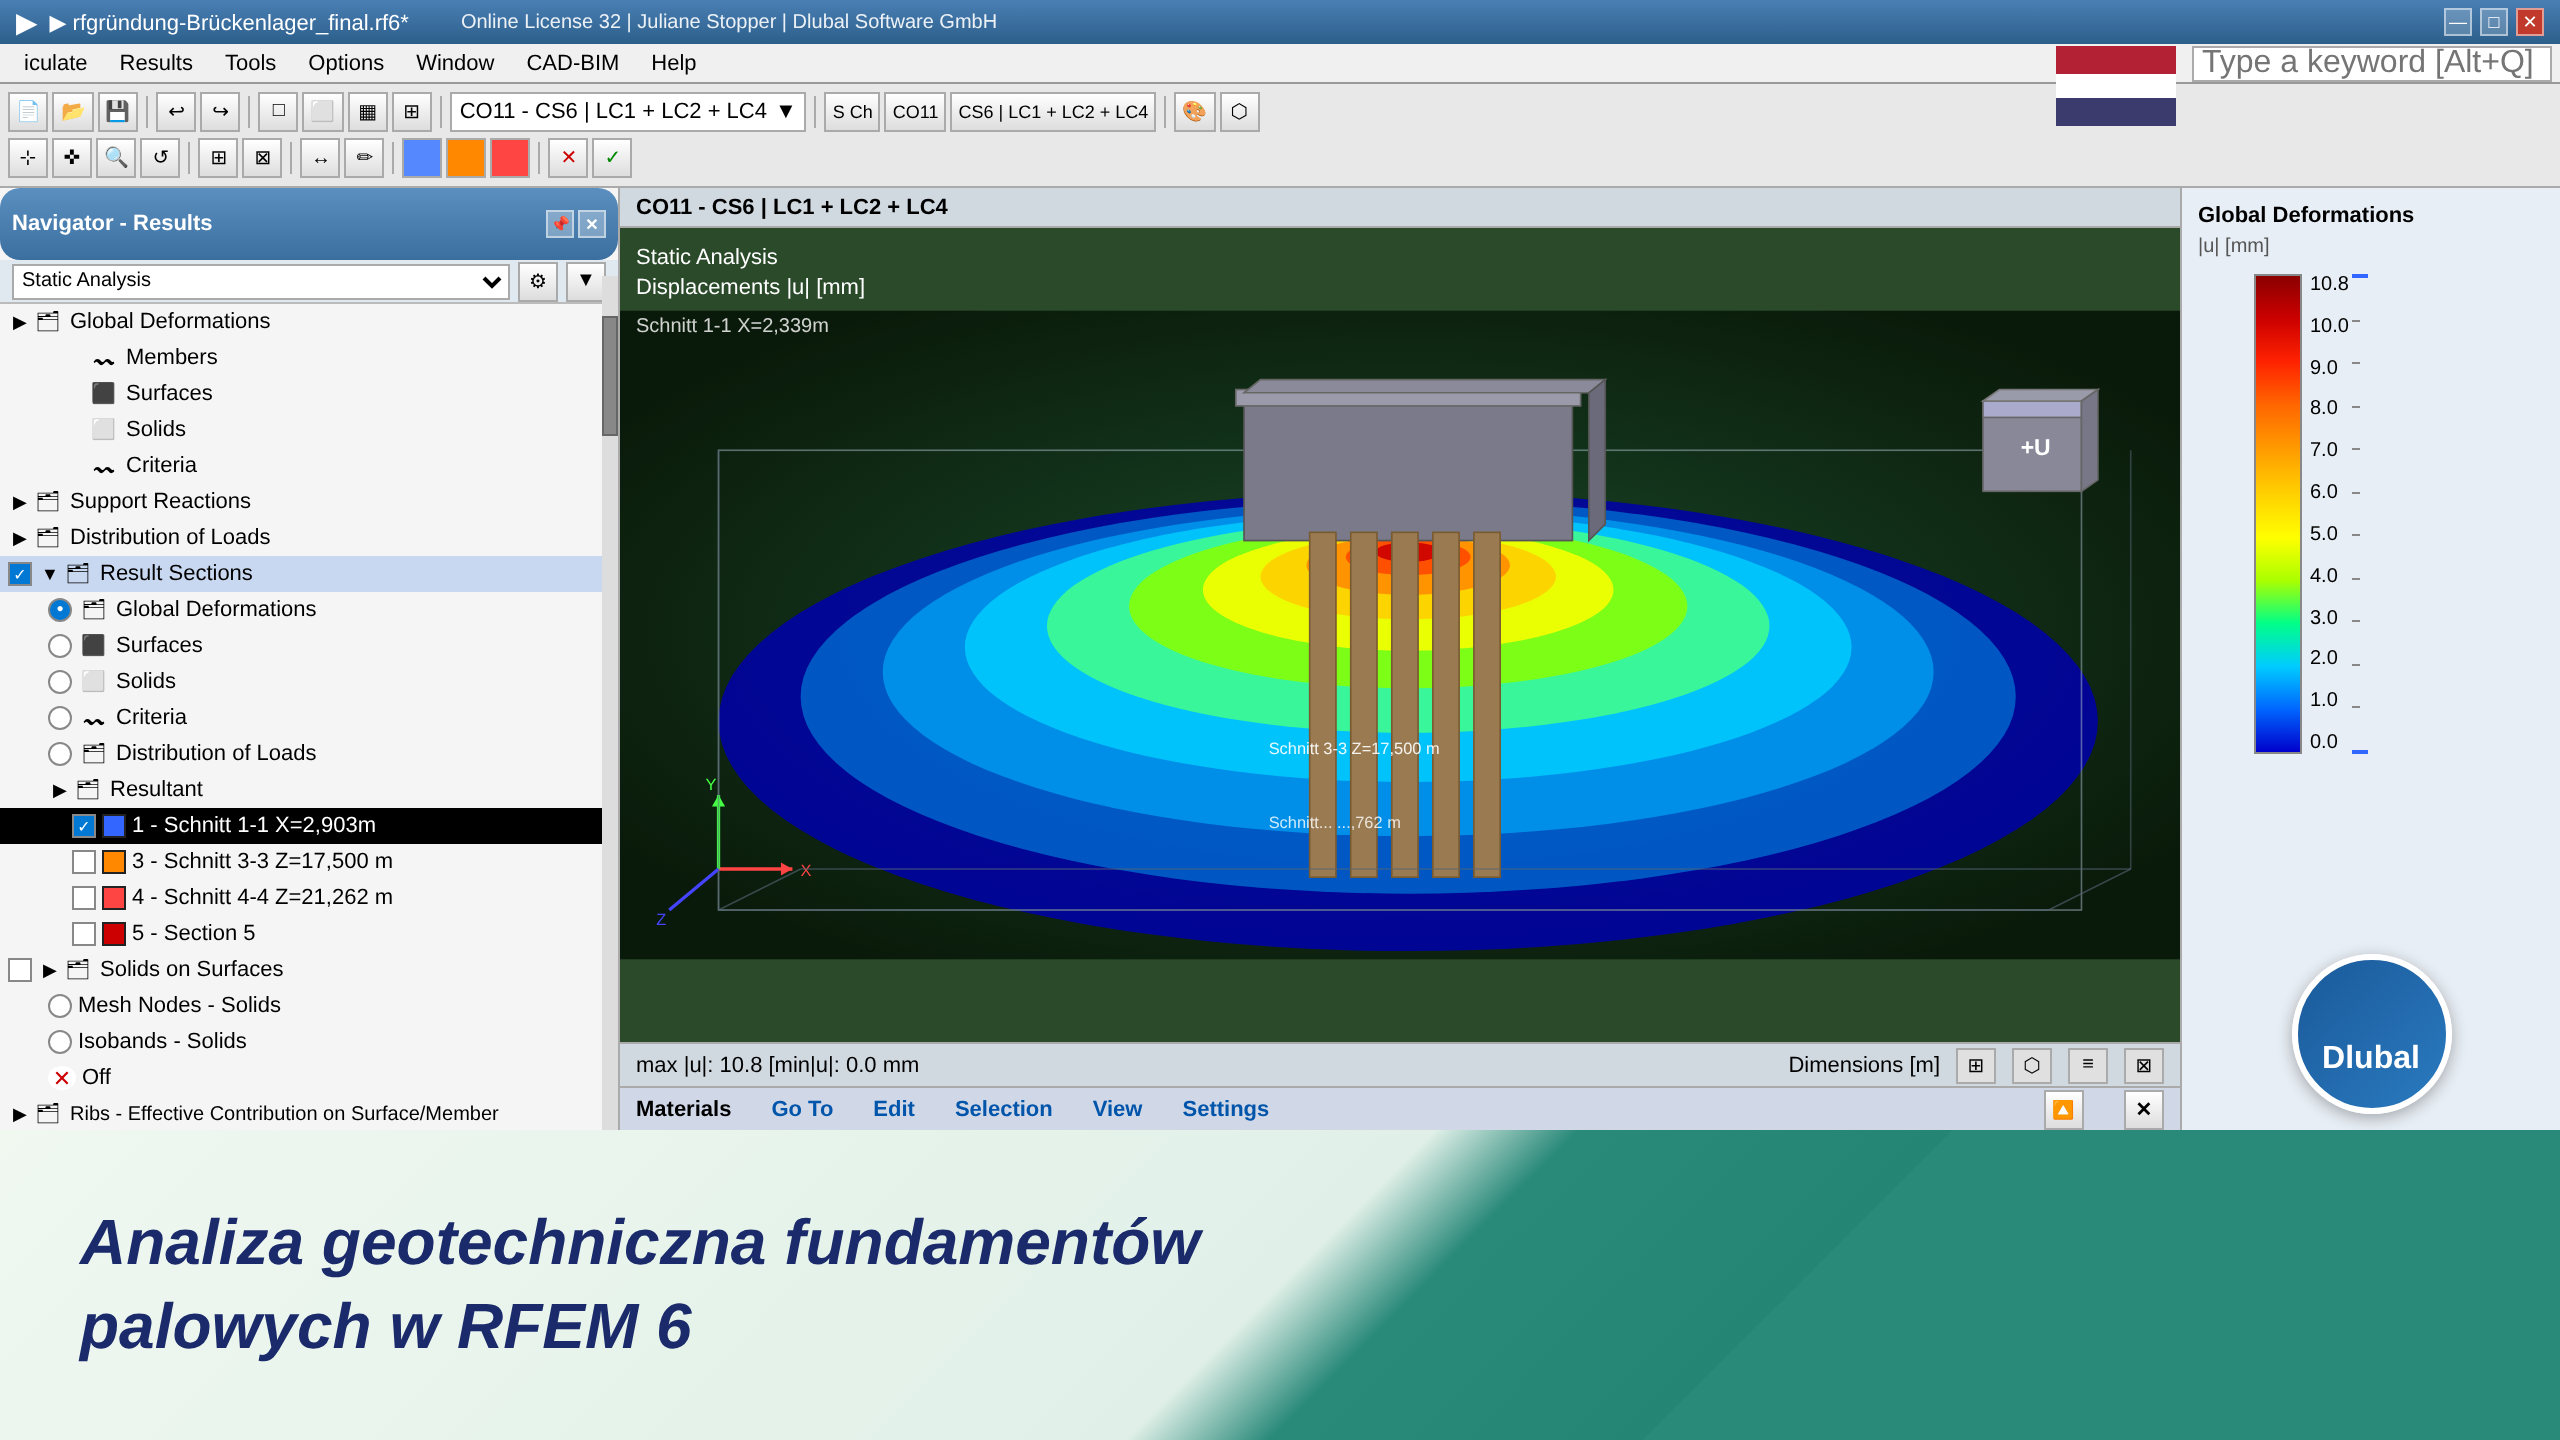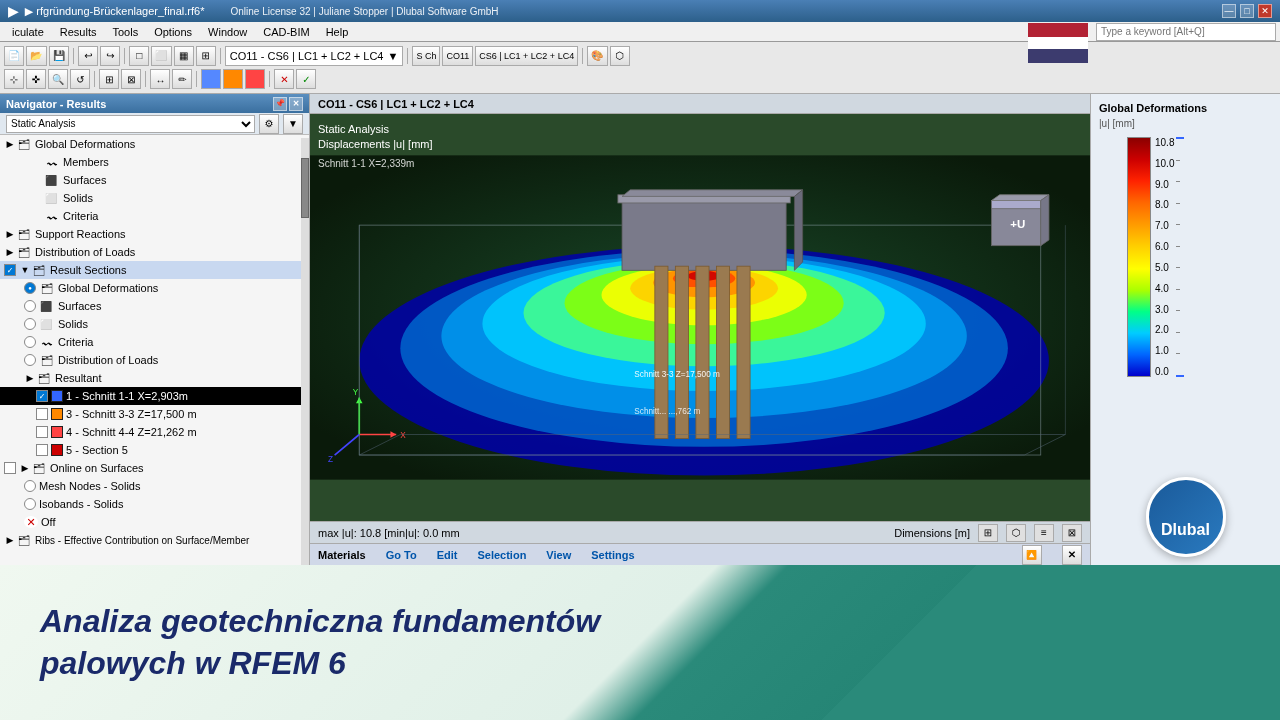--- a/index.html
+++ b/index.html
@@ -49,47 +49,48 @@
       padding: 0 3px;
       background: linear-gradient(to bottom, #fff, #ddd);
       border: 1px solid #aaa;
       cursor: pointer;
       font-size: 10px;
       display: flex;
       align-items: center;
       justify-content: center;
     }
     .tb-sep { width: 1px; height: 16px; background: #aaa; margin: 0 2px; }
-    .tb-input { height: 18px; width: 120px; border: 1px solid #aaa; padding: 0 4px; font-size: 10px; background: white; }
+    .tb-input { height: 18px; width: 120px; border: 1px solid #aaa; padding: 0 4px; font-size: 16px; background: white; }
 
     
     .main-area {
       display: flex;
       height: calc(720px - 22px - 20px - 52px - 155px);
     }
 
     
     .left-panel {
       width: 310px;
       background: #f5f5f5;
       border-right: 1px solid #aaa;
       display: flex;
       flex-direction: column;
       overflow: hidden;
     }
     .panel-header {
-      height: 19px;
+      height: 36px;
       background: linear-gradient(to bottom, #5a8fc0, #3a6f9f);
       color: white;
       font-size: 11px;
       font-weight: bold;
       display: flex;
       align-items: center;
       padding: 0 6px;
       justify-content: space-between;
+      border-radius: 10px;
     }
     .panel-header-btns { display: flex; gap: 2px; }
     .panel-header-btn { width: 14px; height: 14px; background: rgba(255,255,255,0.3); border: 1px solid rgba(255,255,255,0.5); cursor: pointer; font-size: 8px; color: white; display: flex; align-items: center; justify-content: center; }
 
     .analysis-bar {
       height: 22px;
       background: #e0e8f0;
       border-bottom: 1px solid #bbb;
       display: flex;
       align-items: center;
@@ -491,21 +492,21 @@
       <div class="tree-item" style="padding-left:36px;">
         <div class="cb"></div>
         <span style="width:12px;height:12px;background:#cc0000;display:inline-block;border:1px solid #222;margin-right:3px;"></span>
         <span>5 - Section 5</span>
       </div>
 
       <div class="tree-item" style="padding-left:4px;">
         <div class="cb"></div>
         <span class="tree-arrow">▶</span>
         <span class="tree-icon">🗂</span>
-        <span>Online on Surfaces</span>
+        <span>Solids on Surfaces</span>
       </div>
       <div class="tree-item" style="padding-left:24px;">
         <span class="radio"></span>
         <span>Mesh Nodes - Solids</span>
       </div>
       <div class="tree-item" style="padding-left:24px;">
         <span class="radio"></span>
         <span>Isobands - Solids</span>
       </div>
       <div class="tree-item" style="padding-left:24px;">

